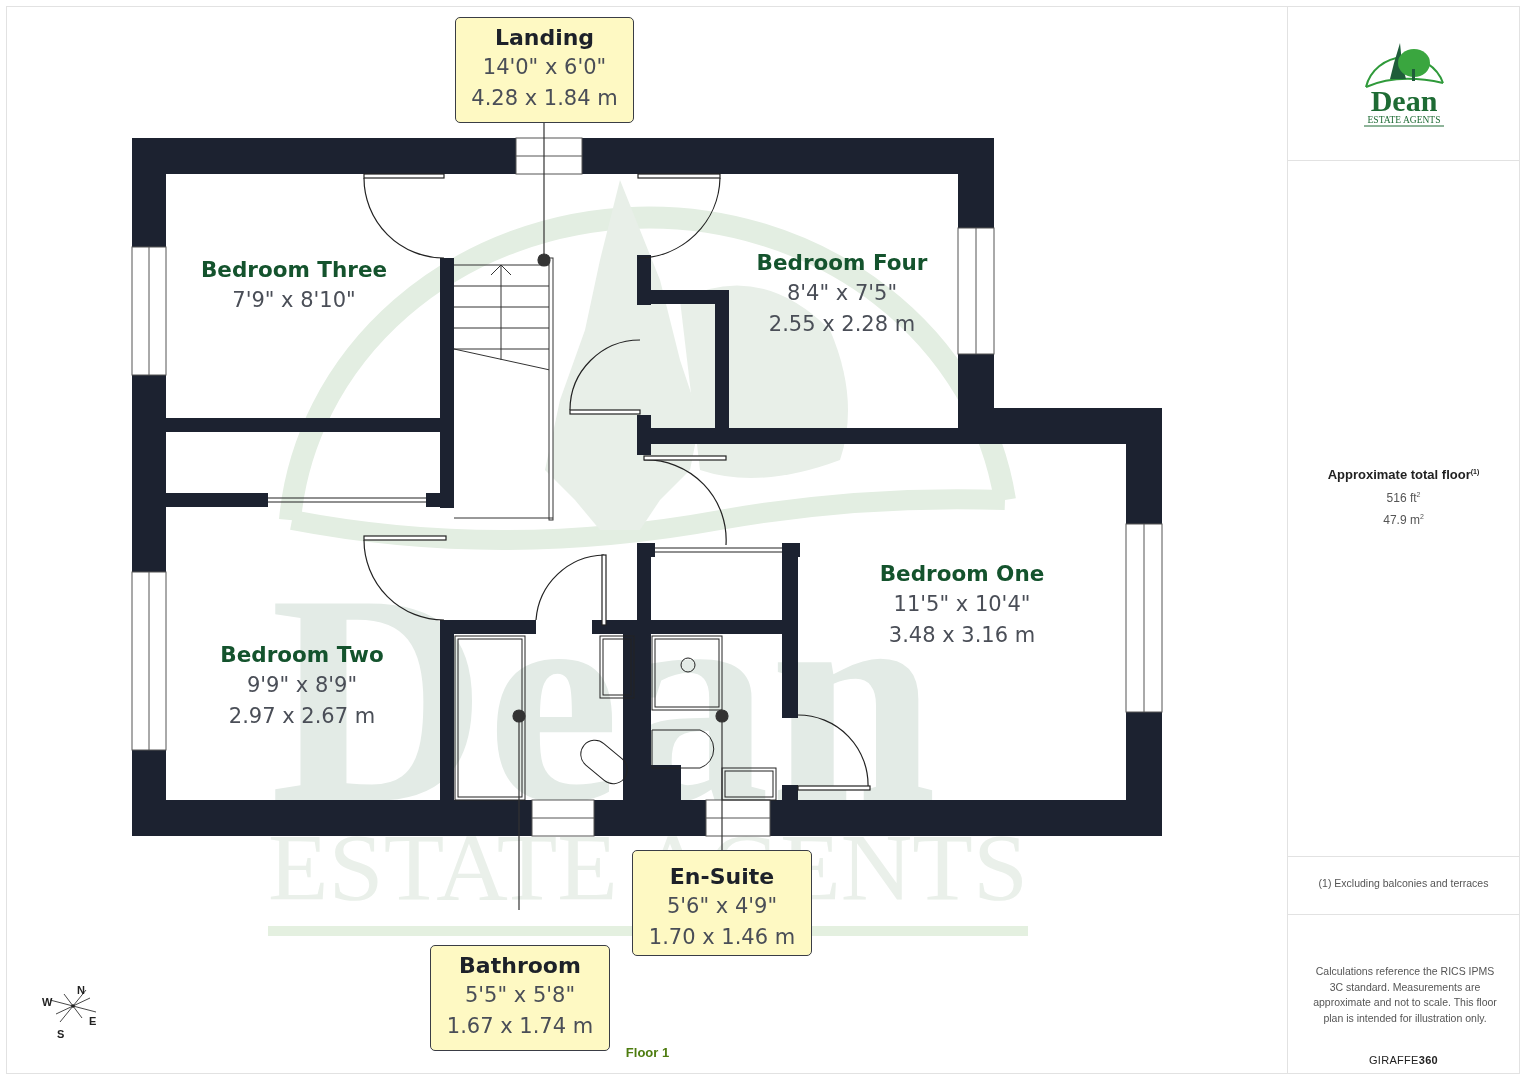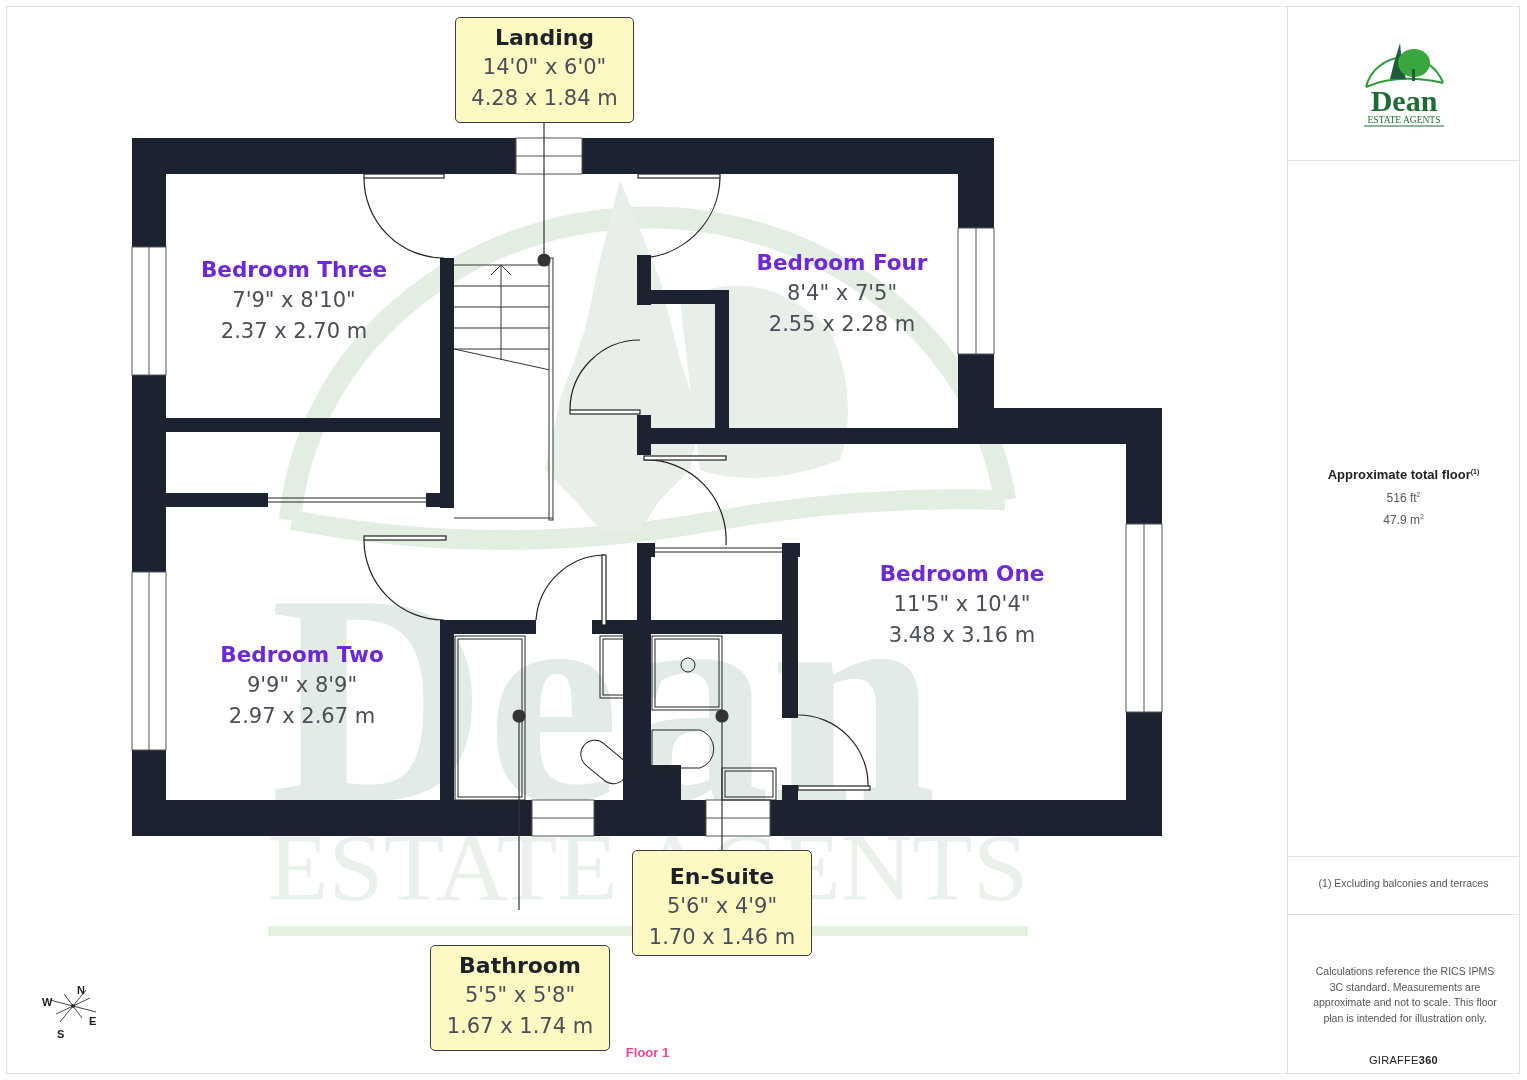--- a/index.html
+++ b/index.html
@@ -17,23 +17,23 @@
   .area-val { position: absolute; width: 100%; text-align: center; font-family: "Liberation Sans", sans-serif; font-size: 12px; color: #555; }
   .area-val sup { font-size: 7px; }
   .excl { position: absolute; top: 20px; width: 100%; text-align: center; font-family: "Liberation Sans", sans-serif; font-size: 10.5px; color: #555; }
   .note { position: absolute; top: 30px; left: 22px; width: 190px; text-align: center; font-family: "Liberation Sans", sans-serif; font-size: 10.5px; color: #555; line-height: 15.5px; }
   .brand { position: absolute; top: 120px; width: 100%; text-align: center; font-family: "Liberation Sans", sans-serif; font-size: 11px; color: #222; letter-spacing: 0.3px; }
   .brand b { font-weight: bold; }
   .label-box { position: absolute; background: #fef9c3; border: 1.3px solid #3a3d45; border-radius: 5px; text-align: center; box-sizing: border-box; }
   .label-box .t { font-family: "DejaVu Sans", sans-serif; font-weight: bold; font-size: 22px; color: #1d2129; line-height: 28px; }
   .label-box .d { font-family: "DejaVu Sans", sans-serif; font-size: 21px; color: #4a4e57; line-height: 31px; }
   .room-label { position: absolute; text-align: center; }
-  .room-label .t { font-family: "DejaVu Sans", sans-serif; font-weight: bold; font-size: 21.5px; color: #6d28d9; line-height: 30px; }
+  .room-label .t { font-family: "DejaVu Sans", sans-serif; font-weight: bold; font-size: 21.5px; color: #14532d; line-height: 30px; }
   .room-label .d { font-family: "DejaVu Sans", sans-serif; font-size: 21px; color: #4a4e57; line-height: 31px; }
-  .floor-label { position: absolute; left: 600px; top: 1045px; width: 95px; text-align: center; font-family: "Liberation Sans", sans-serif; font-weight: bold; font-size: 13px; color: #ec4899; }
+  .floor-label { position: absolute; left: 600px; top: 1045px; width: 95px; text-align: center; font-family: "Liberation Sans", sans-serif; font-weight: bold; font-size: 13px; color: #4d7c0f; }
   .compass { position: absolute; left: 34px; top: 980px; width: 80px; height: 65px; }
   .compass span { position: absolute; font-family: "Liberation Sans", sans-serif; font-weight: bold; font-size: 11px; color: #222; }
 </style>
 </head>
 <body>
 
 <div class="frame"></div>
 
 <div class="plan-area">
 <svg width="1280" height="1066" viewBox="7 7 1280 1066" xmlns="http://www.w3.org/2000/svg">
@@ -162,21 +162,20 @@
     <circle cx="519" cy="716" r="6"></circle>
     <line x1="722" y1="716" x2="722" y2="850"></line>
     <circle cx="722" cy="716" r="6"></circle>
   </g>
 </svg>
 </div>
 
 <div class="room-label" style="left:184px; top:255px; width:220px;">
   <div class="t">Bedroom Three</div>
   <div class="d">7'9" x 8'10"</div>
-  <div class="d">2.37 x 2.70 m</div>
 </div>
 <div class="room-label" style="left:732px; top:248px; width:220px;">
   <div class="t">Bedroom Four</div>
   <div class="d">8'4" x 7'5"</div>
   <div class="d">2.55 x 2.28 m</div>
 </div>
 <div class="room-label" style="left:852px; top:559px; width:220px;">
   <div class="t">Bedroom One</div>
   <div class="d">11'5" x 10'4"</div>
   <div class="d">3.48 x 3.16 m</div>

